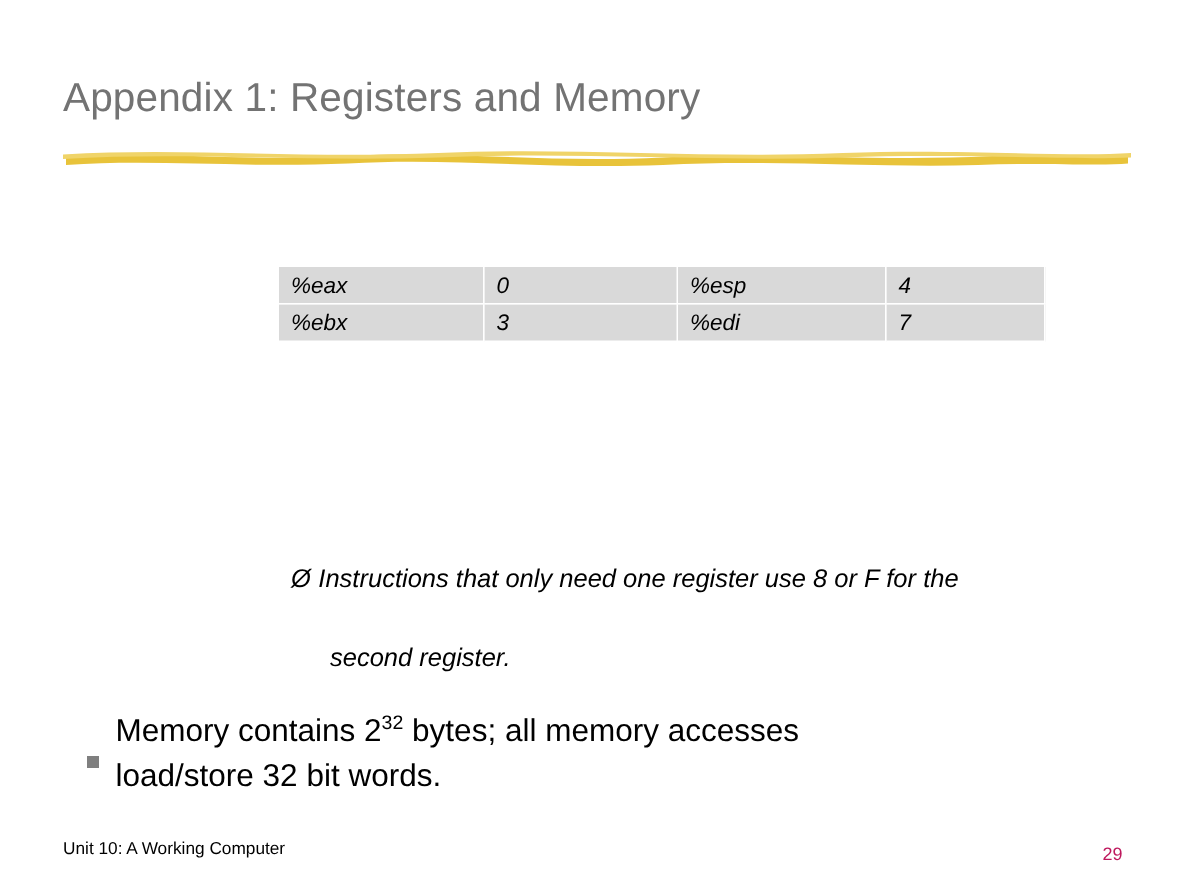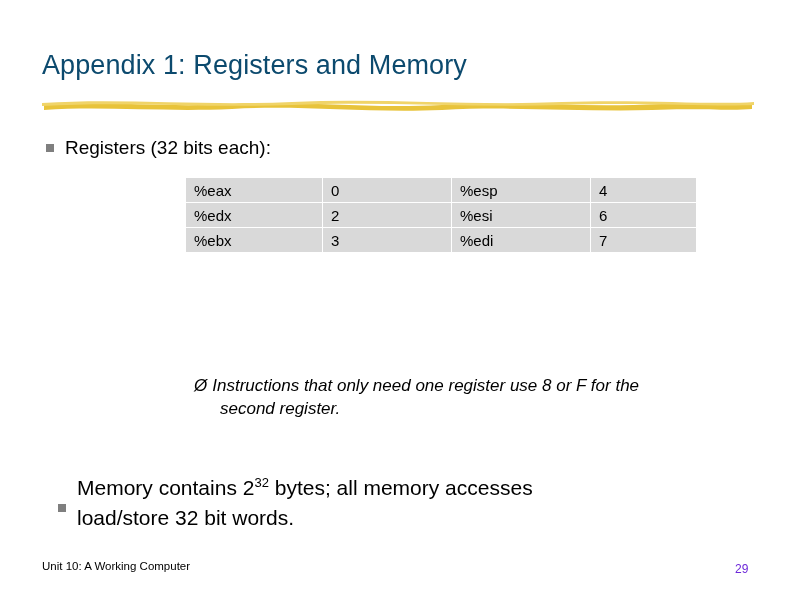--- a/index.html
+++ b/index.html
@@ -17,21 +17,21 @@
     position: relative;
     width: 794px;
     height: 595px;
     background: #ffffff;
   }
   .title {
     position: absolute;
     left: 42px;
     top: 50px;
     font-size: 27px;
-    color: #0c4a6e;
+    color: #737373;
     letter-spacing: 0.1px;
     white-space: nowrap;
   }
   .title-underline {
     position: absolute;
     left: 42px;
     top: 98px;
     width: 712px;
     height: 13px;
   }
@@ -58,20 +58,21 @@
     left: 46px;
     top: 135px;
   }
   .reg-table {
     position: absolute;
     left: 186px;
     top: 178px;
     border-collapse: collapse;
     font-size: 15px;
     color: #000000;
+    font-style: italic;
   }
   .reg-table td {
     background: #d9d9d9;
     padding: 0;
     height: 24px;
     vertical-align: middle;
     border: 1px solid #ffffff;
     border-width: 0 1px 1px 0;
   }
   .reg-table td.c0 { width: 128px; padding-left: 8px; }
@@ -87,20 +88,21 @@
   }
   .a1 { left: 194px; top: 374px; width: 520px; }
   .a2 { left: 194px; top: 436px; width: 460px; }
   .arrow-glyph {
     color: #000000;
     margin-right: 5px;
   }
   .indent-2 {
     display: block;
     padding-left: 26px;
+    margin-top: 30px;
   }
   .b2 {
     left: 58px;
     top: 473px;
     width: 700px;
     align-items: center;
   }
   .b2 .bullet-text {
     font-size: 21px;
     line-height: 30px;
@@ -116,53 +118,43 @@
     top: 560px;
     font-size: 11.5px;
     color: #000000;
     text-align: center;
   }
   .footer-right {
     position: absolute;
     left: 735px;
     top: 562px;
     font-size: 12px;
-    color: #6d28d9;
+    color: #be185d;
   }
 </style>
 </head>
 <body>
 
 <div class="slide">
 
   <div class="title">Appendix 1: Registers and Memory</div>
 
   <svg class="title-underline" viewBox="0 0 712 13" preserveAspectRatio="none">
     <path d="M2,7 C60,2 120,10 190,6 C260,2 320,11 400,7 C470,3 540,10 620,6 C660,4 690,8 710,5 L710,11 C690,13 650,10 610,12 C540,14 470,8 400,12 C320,15 260,7 190,11 C120,14 60,8 2,12 Z" fill="#e8c33a"></path>
     <path d="M0,5 C80,0 160,8 250,4 C340,0 430,8 520,4 C600,1 670,7 712,4 L712,7 C670,9 600,4 520,7 C430,10 340,3 250,7 C160,10 80,3 0,8 Z" fill="#f0d469"></path>
   </svg>
 
-  <div class="bullet-line b1">
-    <span class="sq-bullet"></span>
-    <span class="bullet-text">Registers (32 bits each):</span>
-  </div>
 
   <table class="reg-table">
     <tbody>
       <tr>
         <td class="c0">%eax</td>
         <td class="c1">0</td>
         <td class="c2">%esp</td>
         <td class="c3">4</td>
-      </tr>
-      <tr>
-        <td class="c0">%edx</td>
-        <td class="c1">2</td>
-        <td class="c2">%esi</td>
-        <td class="c3">6</td>
       </tr>
       <tr>
         <td class="c0">%ebx</td>
         <td class="c1">3</td>
         <td class="c2">%edi</td>
         <td class="c3">7</td>
       </tr>
     </tbody>
   </table>
 

